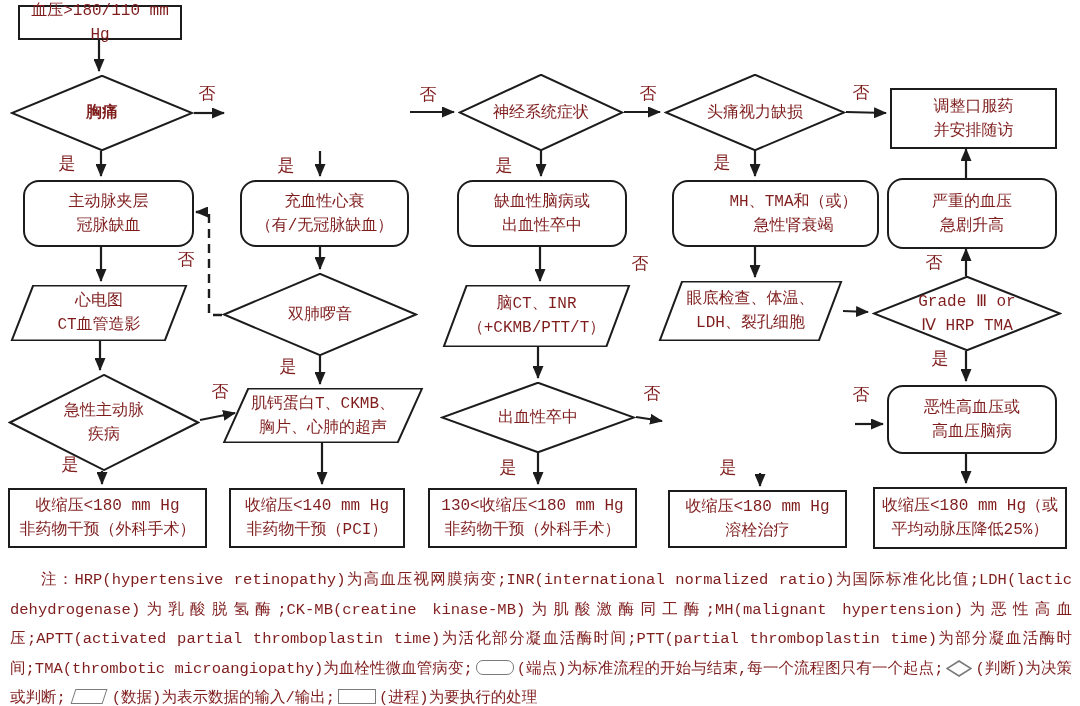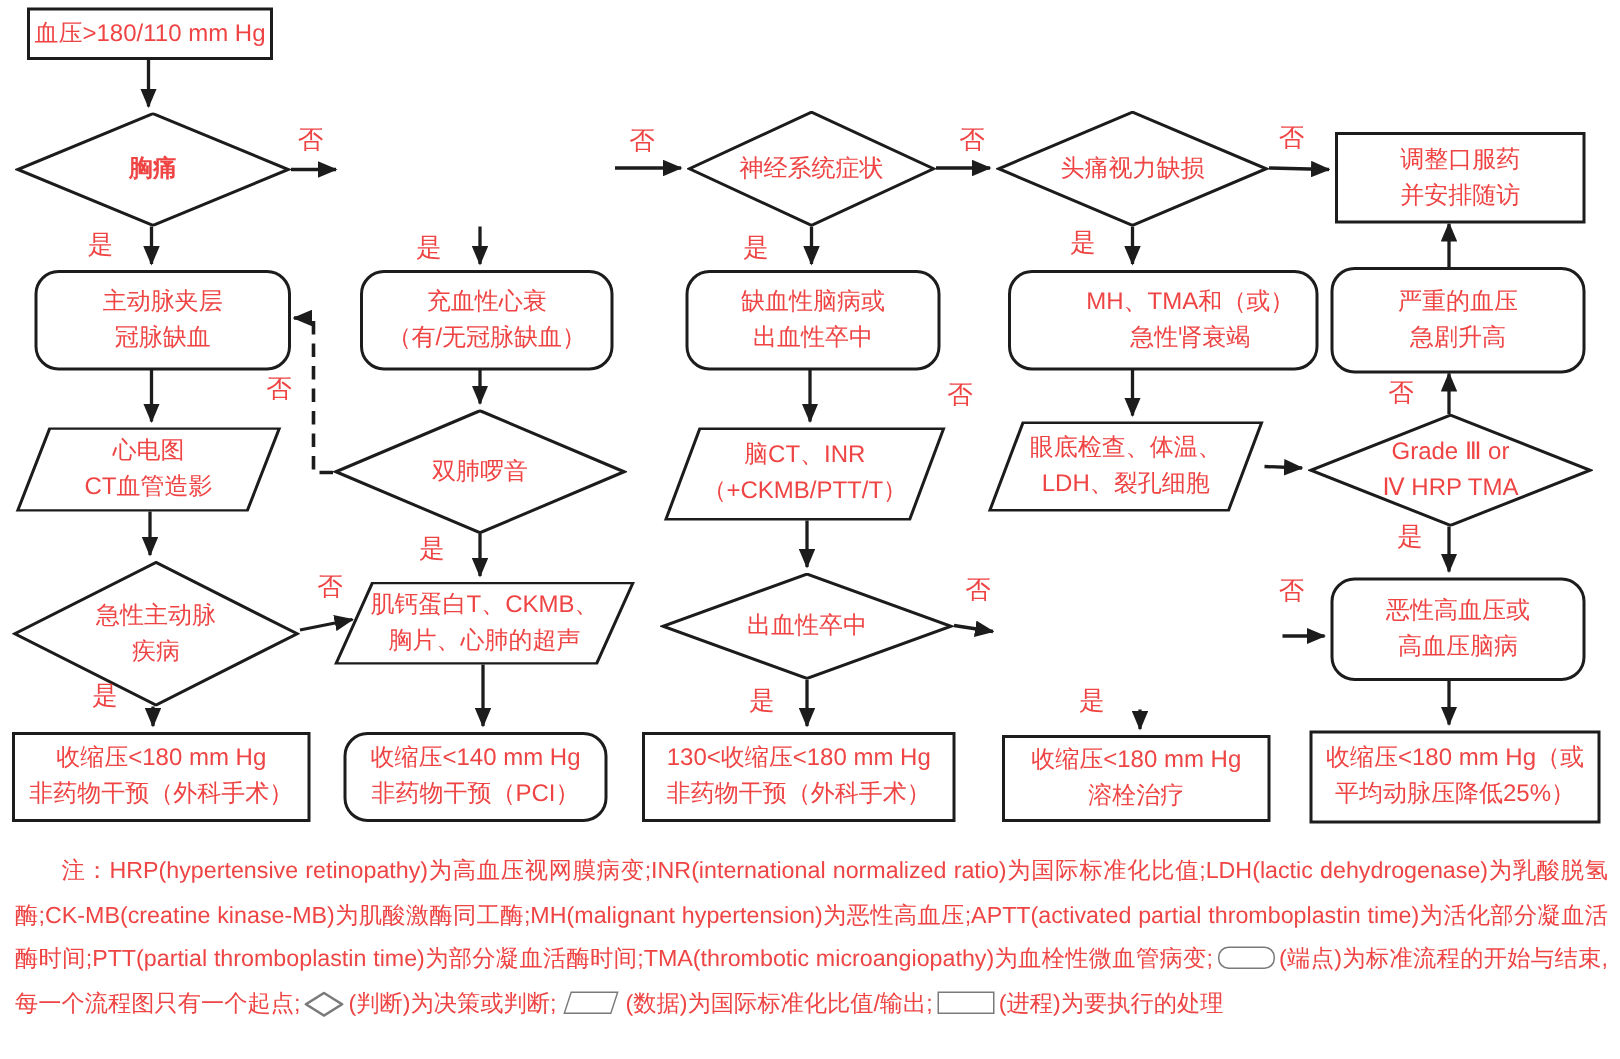--- a/index.html
+++ b/index.html
@@ -1,17 +1,17 @@
 <!DOCTYPE html>
 <html><head>
 <meta charset="utf-8">
 <style>
   html,body{margin:0;padding:0;background:#fff;}
   .page{position:relative;width:1080px;height:706px;background:#fff;overflow:hidden;
-        font-family:Liberation Sans, sans-serif;color:#ef4444;}
+        font-family:Liberation Mono, monospace;color:#7f1d1d;}
   #edges{position:absolute;left:0;top:0;z-index:0;}
   .node{position:absolute;display:flex;align-items:center;justify-content:center;
         text-align:center;font-size:16px;line-height:1.5;z-index:2;}
   .node .txt{position:relative;z-index:2;white-space:pre-line;padding:0 3px;}
   .node svg.shape{position:absolute;left:0;top:0;width:100%;height:100%;z-index:1;}
   .shape polygon{fill:#fff;stroke:#1c1c1c;stroke-width:2;vector-effect:non-scaling-stroke;}
   .rect{border:2px solid #1c1c1c;background:#fff;}
   .round{border:2px solid #1c1c1c;border-radius:16px;background:#fff;}
   .bold .txt{font-weight:bold;}
   .lab{position:absolute;transform:translate(-50%,-50%);font-size:17px;z-index:3;}
@@ -173,21 +173,21 @@
   </div>
   <div class="node round" style="left:887px;top:385px;width:166px;height:65px;">
     <div class="txt">恶性高血压或
 高血压脑病</div>
   </div>
 
   <div class="node rect" style="left:8px;top:488px;width:195px;height:56px;">
     <div class="txt">收缩压&lt;180 mm Hg
 非药物干预（外科手术）</div>
   </div>
-  <div class="node rect" style="left:229px;top:488px;width:172px;height:56px;border-radius:16px;">
+  <div class="node rect" style="left:229px;top:488px;width:172px;height:56px;">
     <div class="txt">收缩压&lt;140 mm Hg
 非药物干预（PCI）</div>
   </div>
   <div class="node rect" style="left:428px;top:488px;width:205px;height:56px;">
     <div class="txt">130&lt;收缩压&lt;180 mm Hg
 非药物干预（外科手术）</div>
   </div>
   <div class="node rect" style="left:668px;top:490px;width:175px;height:54px;">
     <div class="txt">收缩压&lt;180 mm Hg
 溶栓治疗</div>
@@ -212,15 +212,15 @@
   <span class="lab" style="left:640px;top:263px;">否</span>
   <span class="lab" style="left:652px;top:393px;">否</span>
   <span class="lab" style="left:508px;top:467px;">是</span>
   <span class="lab" style="left:861px;top:394px;">否</span>
   <span class="lab" style="left:728px;top:467px;">是</span>
   <span class="lab" style="left:934px;top:262px;">否</span>
   <span class="lab" style="left:940px;top:358px;">是</span>
 
   <div class="note"><span>注：HRP(hypertensive retinopathy)为高血压视网膜病变;INR(international normalized ratio)为国际标准化比值;LDH(lactic dehydrogenase)为乳酸脱氢酶;CK-MB(creatine kinase-MB)为肌酸激酶同工酶;MH(malignant hypertension)为恶性高血压;APTT(activated partial thromboplastin time)为活化部分凝血活酶时间;PTT(partial thromboplastin time)为部分凝血活酶时间;TMA(thrombotic microangiopathy)为血栓性微血管病变;</span><span class="si si-term"></span><span>(端点)为标准流程的开始与结束,每一个流程图只有一个起点;</span><svg class="si-dia" width="26" height="17">
         <polygon points="13,1 25,8.5 13,16 1,8.5"></polygon>
-      </svg><span>(判断)为决策或判断;</span><span class="si si-para"></span><span>(数据)为国际标准化比值/输出;</span><span class="si si-proc"></span><span>(进程)为要执行的处理</span></div>
+      </svg><span>(判断)为决策或判断;</span><span class="si si-para"></span><span>(数据)为表示数据的输入/输出;</span><span class="si si-proc"></span><span>(进程)为要执行的处理</span></div>
 
 </div>
 
 </body></html>

